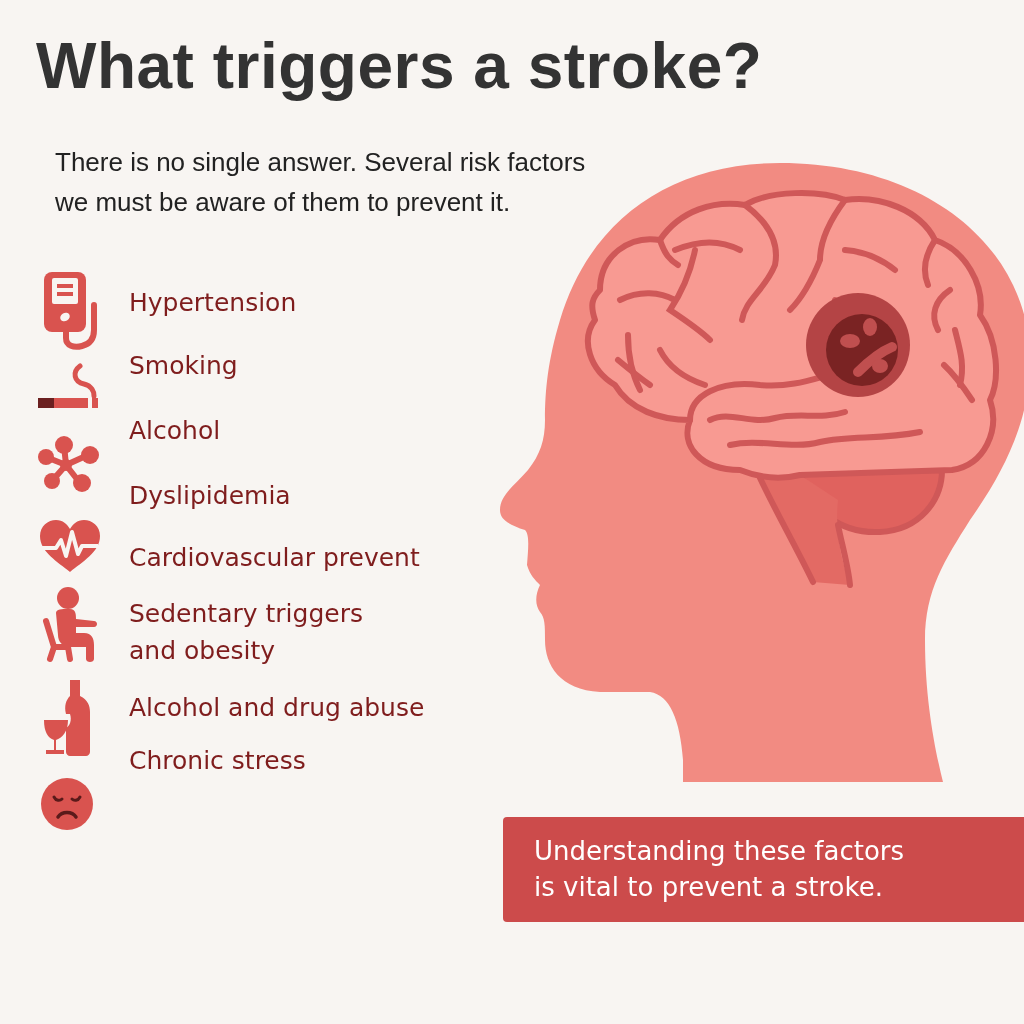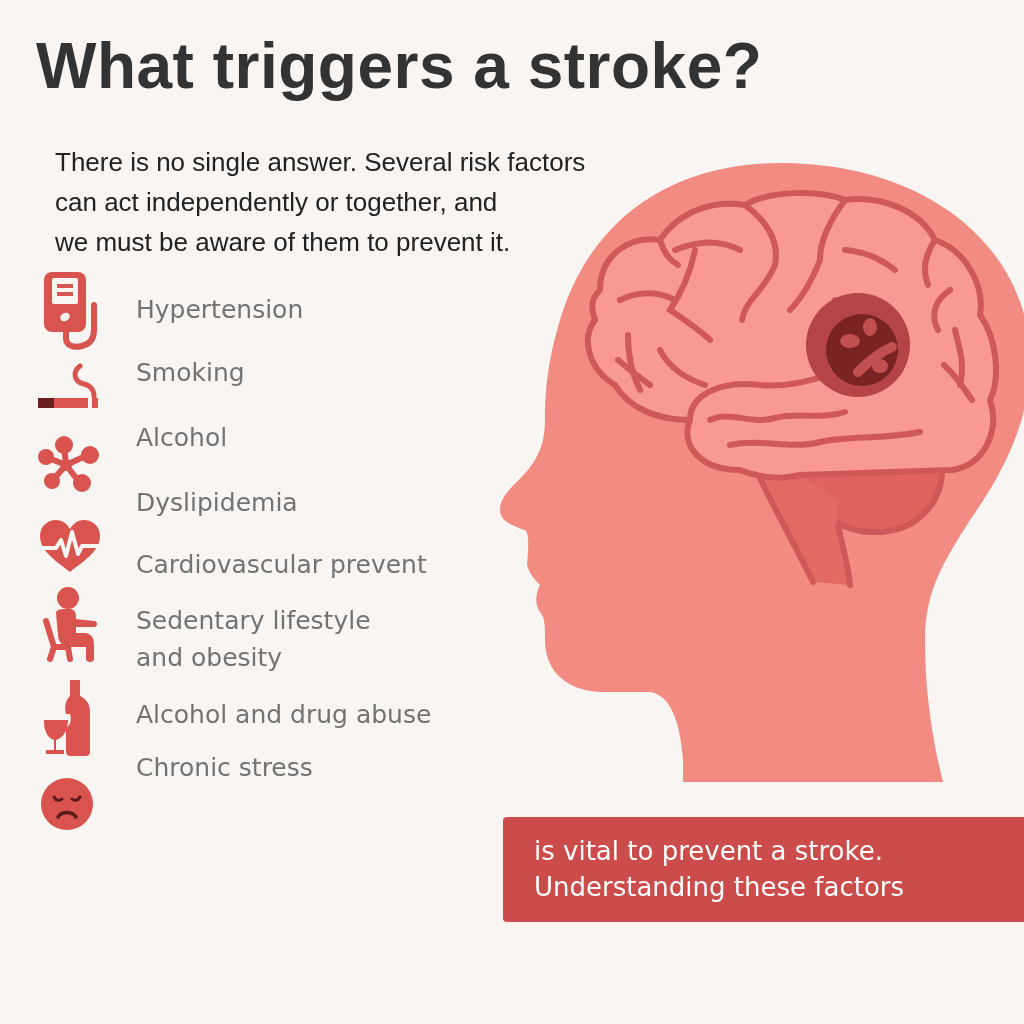--- a/index.html
+++ b/index.html
@@ -16,23 +16,23 @@
     color: #333; white-space: nowrap; line-height: 80px;
   }
   .subtitle {
     position: absolute; left: 39px; top: 126px; margin: 16px; width: 660px;
     font-family: "Liberation Sans", sans-serif;
     font-size: 26px; line-height: 40px; color: #222;
   }
   .subtitle span { display: block; white-space: nowrap; }
   .head-art { position: absolute; left: 0; top: 0; width: 1024px; height: 1024px; }
   .factor-label {
-    position: absolute; left: 121px; margin: 15px;
+    position: absolute; left: 121px; margin: 8px;
     font-family: "DejaVu Sans", sans-serif;
-    font-size: 25px; line-height: 37px; color: #737373; white-space: nowrap;
+    font-size: 25px; line-height: 37px; color: #7f1d1d; white-space: nowrap;
   }
   .icon { position: absolute; }
   .callout {
     position: absolute; left: 503px; top: 817px; width: 521px; height: 105px;
     background: #cc4b4b; border-radius: 4px 0 0 4px;
     box-sizing: border-box; padding: 16px 0 0 31px;
   }
   .callout span {
     display: block; color: #fff;
     font-family: "DejaVu Sans", sans-serif;
@@ -81,21 +81,20 @@
   <ellipse cx="870" cy="327" rx="7" ry="9" fill="#c04f4f"></ellipse>
   <ellipse cx="850" cy="341" rx="10" ry="7" fill="#c04f4f"></ellipse>
   <path d="M 858 372 C 868 362 880 352 892 347" stroke="#c04f4f" stroke-width="10" stroke-linecap="round" fill="none"></path>
   <ellipse cx="880" cy="366" rx="8" ry="7" fill="#c04f4f"></ellipse>
 </svg>
 
 <h1 class="title">What triggers a stroke?</h1>
 
 <div class="subtitle">
   <span>There is no single answer. Several risk factors</span>
-  <span>can act independently or together, and</span>
   <span>we must be aware of them to prevent it.</span>
 </div>
 
 <div>
 
   <svg class="icon" style="left:38px;top:270px" width="62" height="82" viewBox="0 0 62 82">
     <rect x="6" y="2" width="42" height="60" rx="8" fill="#d9534f"></rect>
     <rect x="14" y="8" width="26" height="26" rx="2" fill="#f8f5f2"></rect>
     <rect x="19" y="14" width="16" height="4" fill="#d9534f"></rect>
     <rect x="19" y="22" width="16" height="4" fill="#d9534f"></rect>
@@ -136,35 +135,35 @@
     <polyline points="4,30 18,30 23,22 28,38 34,14 40,36 44,28 60,28" fill="none" stroke="#f8f5f2" stroke-width="4" stroke-linejoin="round"></polyline>
   </svg>
   <span class="factor-label" style="top:531px">Cardiovascular prevent</span>
 
   <svg class="icon" style="left:40px;top:585px" width="62" height="80" viewBox="0 0 62 80">
     <circle cx="28" cy="13" r="11" fill="#d9534f"></circle>
     <path d="M 16 28 C 16 24 22 24 28 24 L 30 24 C 36 24 36 30 36 34 L 54 36 C 58 36 58 42 54 42 L 36 42 L 36 48 L 44 48 C 52 48 54 54 54 60 L 54 74 C 54 78 46 78 46 74 L 46 62 L 30 62 C 22 62 18 56 18 50 Z" fill="#d9534f"></path>
     <path d="M 6 36 L 14 62 L 10 74" fill="none" stroke="#d9534f" stroke-width="6" stroke-linecap="round" stroke-linejoin="round"></path>
     <path d="M 14 62 L 28 62 L 30 74" fill="none" stroke="#d9534f" stroke-width="6" stroke-linecap="round"></path>
   </svg>
-  <span class="factor-label" style="top:587px">Sedentary lifestyle</span>
+  <span class="factor-label" style="top:587px">Sedentary triggers</span>
   <span class="factor-label" style="top:624px">and obesity</span>
 
   <svg class="icon" style="left:40px;top:678px" width="62" height="80" viewBox="0 0 62 80">
     <path d="M 30 2 L 40 2 L 40 18 C 48 22 50 28 50 34 L 50 74 C 50 76 48 78 46 78 L 30 78 C 28 78 26 76 26 74 L 26 50 C 30 48 32 42 30 36 L 26 36 C 24 28 26 22 30 18 Z" fill="#d9534f"></path>
     <path d="M 4 42 L 28 42 C 28 54 22 60 16 62 L 16 72 L 24 72 L 24 76 L 6 76 L 6 72 L 14 72 L 14 62 C 8 60 4 54 4 42 Z" fill="#d9534f"></path>
   </svg>
   <span class="factor-label" style="top:681px">Alcohol and drug abuse</span>
 
   <span class="factor-label" style="top:734px">Chronic stress</span>
 
   <svg class="icon" style="left:40px;top:777px" width="54" height="54" viewBox="0 0 54 54">
     <circle cx="27" cy="27" r="26" fill="#d9534f"></circle>
     <path d="M 14 20 C 16 24 20 24 22 22" fill="none" stroke="#5a1a1a" stroke-width="3" stroke-linecap="round"></path>
     <path d="M 32 22 C 34 24 38 24 40 20" fill="none" stroke="#5a1a1a" stroke-width="3" stroke-linecap="round"></path>
     <path d="M 18 40 C 22 34 32 34 36 40" fill="none" stroke="#5a1a1a" stroke-width="3.5" stroke-linecap="round"></path>
   </svg>
 </div>
 
 <div class="callout">
+  <span>Understanding these factors</span>
   <span>is vital to prevent a stroke.</span>
-  <span>Understanding these factors</span>
 </div>
 
 </body></html>

